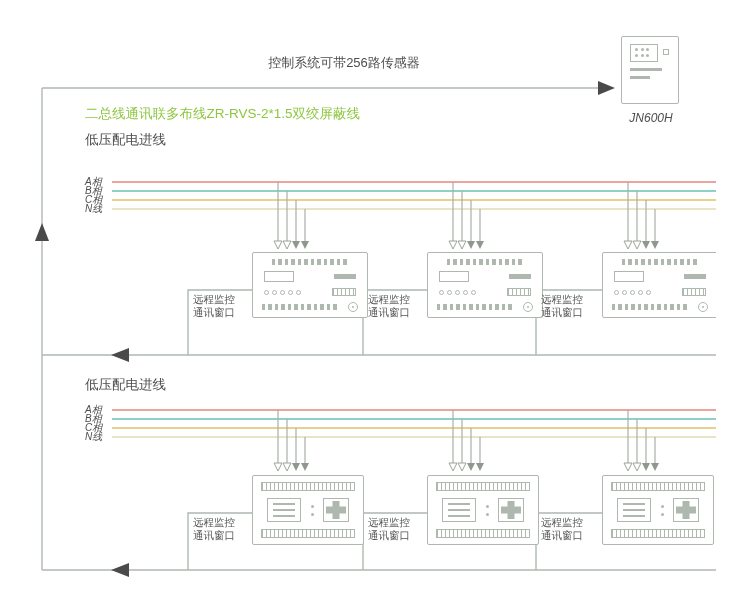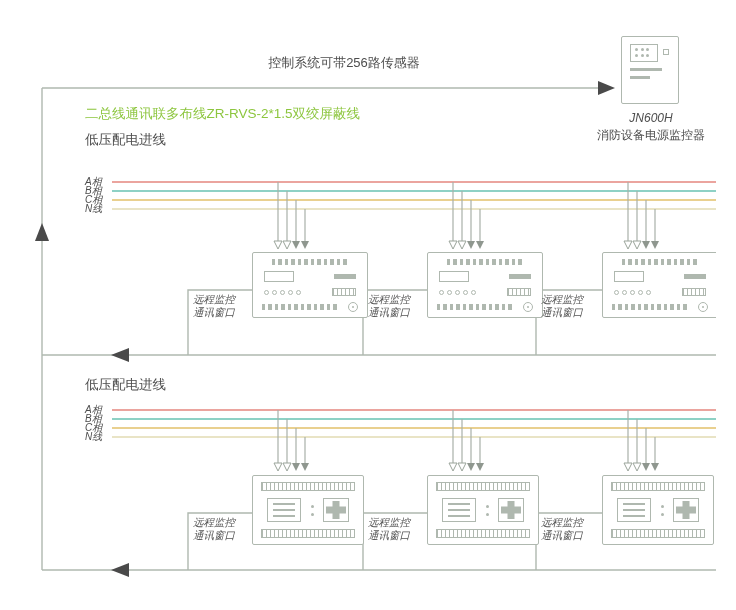--- a/index.html
+++ b/index.html
@@ -18,21 +18,21 @@
 
   .t{position:absolute;color:var(--text,#4d4d4d);}
   .top-label{left:244px;top:54px;width:200px;text-align:center;font-size:13px;}
   .green-note{left:85px;top:105px;font-size:13.5px;color:var(--accent-green,#8dc63f);}
   .jn-model{left:601px;top:111px;width:100px;text-align:center;font-size:12px;font-style:italic;}
   .jn-name{left:585px;top:127px;width:132px;text-align:center;font-size:12px;}
   .sec-title{font-size:13.5px;}
   .s1{left:85px;top:131px;} .s2{left:85px;top:376px;}
   .ph{left:85px;width:26px;font-size:10px;line-height:12px;font-style:italic;}
   .mon{font-size:10.5px;line-height:13px;color:#555;}
-  .mon span{display:block;font-style:italic;}
+  .mon span{display:block;}
 
   .device{position:absolute;background:#fff;border:1.5px solid var(--line,#afb8af);border-radius:2px;}
   .meter{width:116px;height:66px;padding:6px 9px 5px;display:flex;flex-direction:column;justify-content:space-between;}
   .term-row{height:6px;background:repeating-linear-gradient(90deg,var(--line,#afb8af) 0,var(--line,#afb8af) 3.5px,transparent 3.5px,transparent 6.5px);}
   .term-top{width:76px;margin:0 auto;}
   .meter-mid{display:flex;align-items:center;justify-content:space-between;padding:0 2px;}
   .meter-screen{width:30px;height:11px;border:1px solid var(--line,#afb8af);}
   .meter-bar{width:22px;height:5px;background:var(--line,#afb8af);}
   .meter-leds{display:flex;align-items:center;gap:3px;padding:0 2px;}
   .led{width:5px;height:5px;border:1px solid var(--line,#afb8af);border-radius:50%;}
@@ -172,21 +172,20 @@
         <i></i>
         <i></i>
         <i></i>
         <i></i>
       </div>
     <span class="jn-btn"></span>
     <div class="jn-bar"></div>
     <div class="jn-bar short"></div>
   </div>
   <div class="t jn-model">JN600H</div>
-  <div class="t jn-name">消防设备电源监控器</div>
 
   <div class="t sec-title s1">低压配电进线</div>
   <div class="t sec-title s2">低压配电进线</div>
 
   <div class="t ph" style="top:176px">A相</div>
   <div class="t ph" style="top:185px">B相</div>
   <div class="t ph" style="top:194px">C相</div>
   <div class="t ph" style="top:203px">N线</div>
 
   <div class="t ph" style="top:404px">A相</div>

